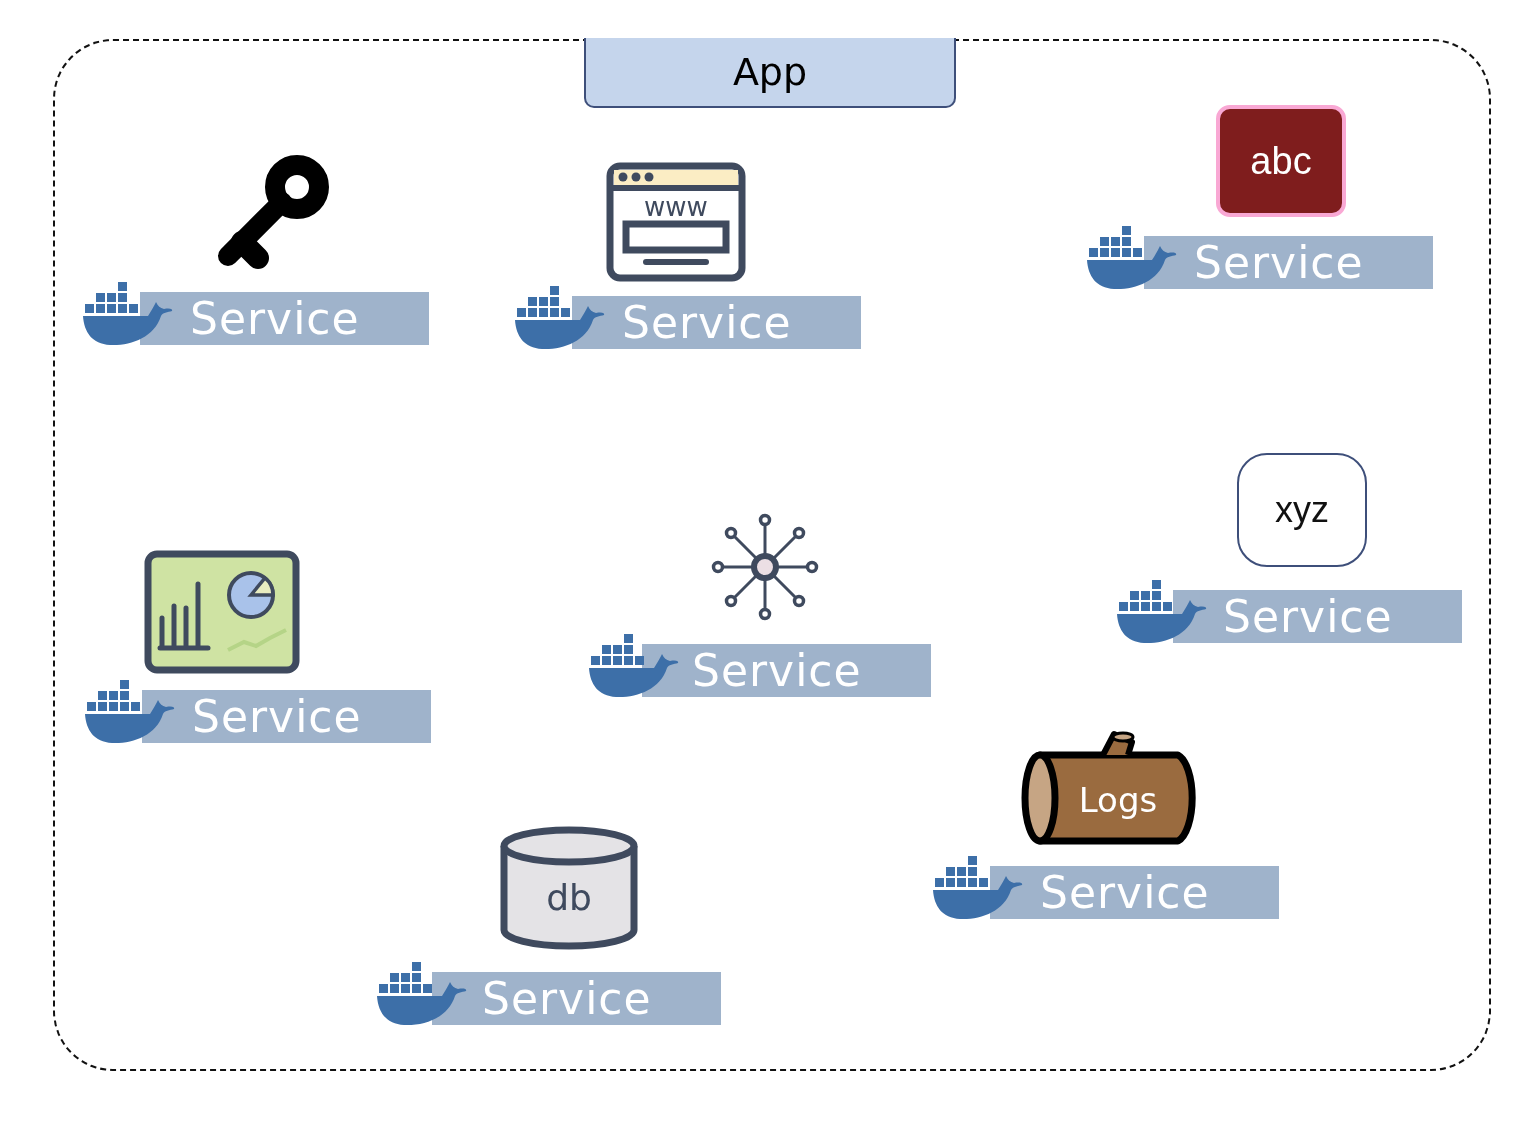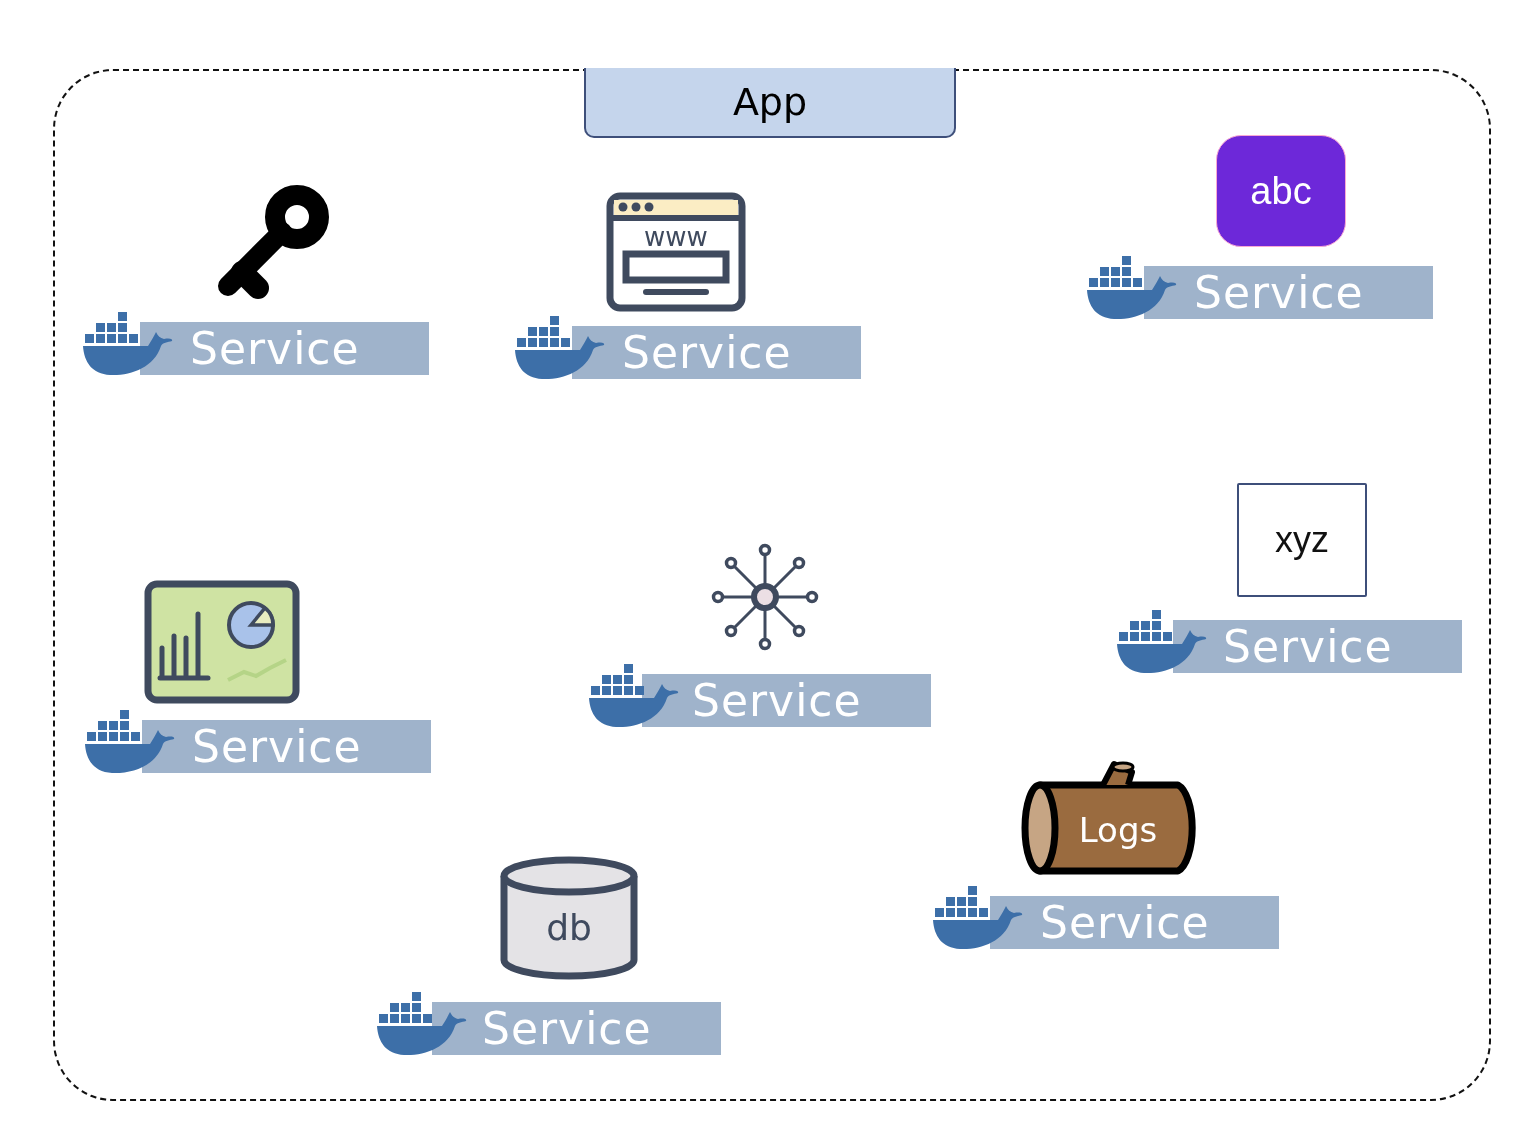--- a/index.html
+++ b/index.html
@@ -1,17 +1,17 @@
 <!DOCTYPE html>
 <html><head>
   <meta charset="utf-8">
   <style>
     html, body { margin: 0; padding: 0; background: #ffffff; }
     body { width: 1540px; height: 1122px; position: relative; overflow: hidden; font-family: "Liberation Sans", sans-serif; }
-    #diagram { position: absolute; left: 0; top: 0; width: 1540px; height: 956px; margin-top: 30px; }
+    #diagram { position: absolute; left: 0; top: 0; width: 1540px; height: 956px; }
     .app-boundary {
       position: absolute; left: 53px; top: 39px; width: 1438px; height: 1032px;
       border: 2.5px dashed #111; border-radius: 60px; box-sizing: border-box;
     }
     .app-title {
       position: absolute; left: 584px; top: 38px; width: 372px; height: 70px;
       background: #c5d5ec; border: 2px solid #3e4f7a; border-top: none;
       border-radius: 0 0 10px 10px; box-sizing: border-box;
       display: flex; align-items: center; justify-content: center;
       font-family: "DejaVu Sans", sans-serif; font-size: 38px; color: #000;
@@ -86,21 +86,21 @@
     </svg>
     <div class="bar" style="left:572px;top:296px;width:289px;">
         <span style="margin-left:50px">Service</span>
       </div>
     <svg class="whale" style="left:514px;top:286px">
         <use href="#whale"></use>
       </svg>
   </div>
 
   <div class="service">
-    <div class="icon" style="left:1216px;top:105px;width:130px;height:112px;background:#6d28d9;border:1px solid #f9a8d4;border-radius:25px;box-sizing:border-box;display:flex;align-items:center;justify-content:center;">
+    <div class="icon" style="left:1216px;top:105px;width:130px;height:112px;background:#7f1d1d;border:4px solid #f9a8d4;border-radius:14px;box-sizing:border-box;display:flex;align-items:center;justify-content:center;">
       <span class="txt-abc">abc</span>
     </div>
     <div class="bar" style="left:1144px;top:236px;width:289px;">
         <span style="margin-left:50px">Service</span>
       </div>
     <svg class="whale" style="left:1086px;top:226px">
         <use href="#whale"></use>
       </svg>
   </div>
 
@@ -152,21 +152,21 @@
     </svg>
     <div class="bar" style="left:642px;top:644px;width:289px;">
         <span style="margin-left:50px">Service</span>
       </div>
     <svg class="whale" style="left:588px;top:634px">
         <use href="#whale"></use>
       </svg>
   </div>
 
   <div class="service">
-    <div class="icon" style="left:1237px;top:453px;width:130px;height:114px;background:#fff;border:2px solid #3e4f7a;border-radius:2px;box-sizing:border-box;display:flex;align-items:center;justify-content:center;">
+    <div class="icon" style="left:1237px;top:453px;width:130px;height:114px;background:#fff;border:2px solid #3e4f7a;border-radius:30px;box-sizing:border-box;display:flex;align-items:center;justify-content:center;">
       <span class="txt-xyz">xyz</span>
     </div>
     <div class="bar" style="left:1173px;top:590px;width:289px;">
         <span style="margin-left:50px">Service</span>
       </div>
     <svg class="whale" style="left:1116px;top:580px">
         <use href="#whale"></use>
       </svg>
   </div>
 

